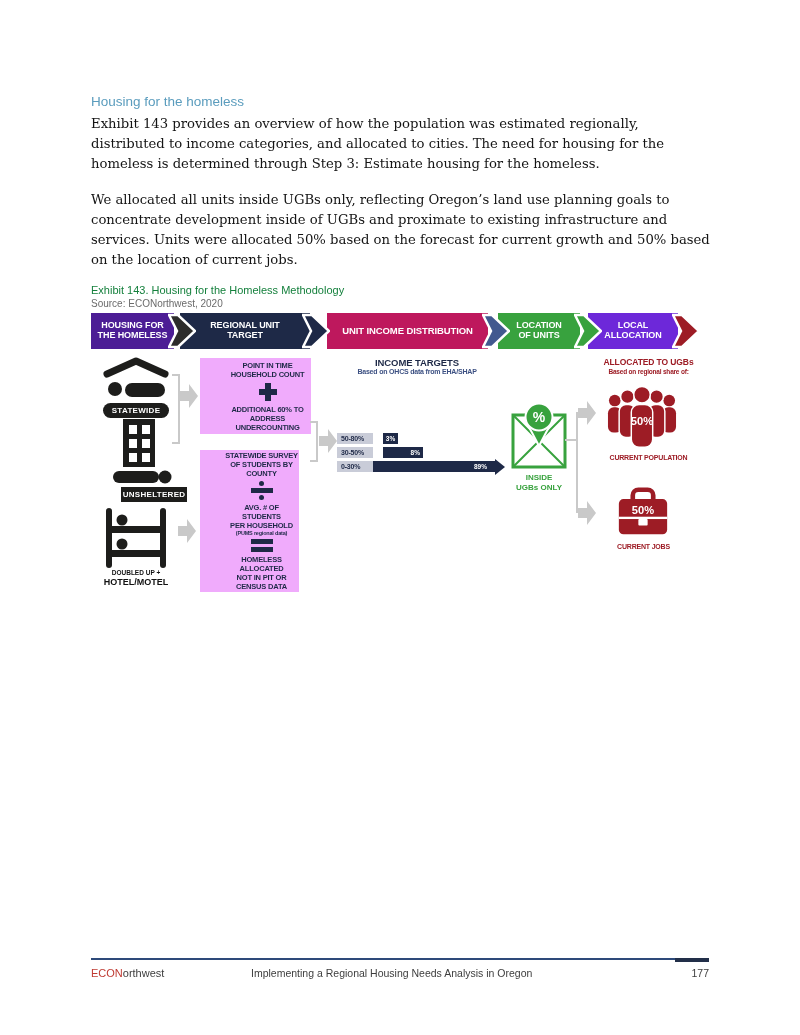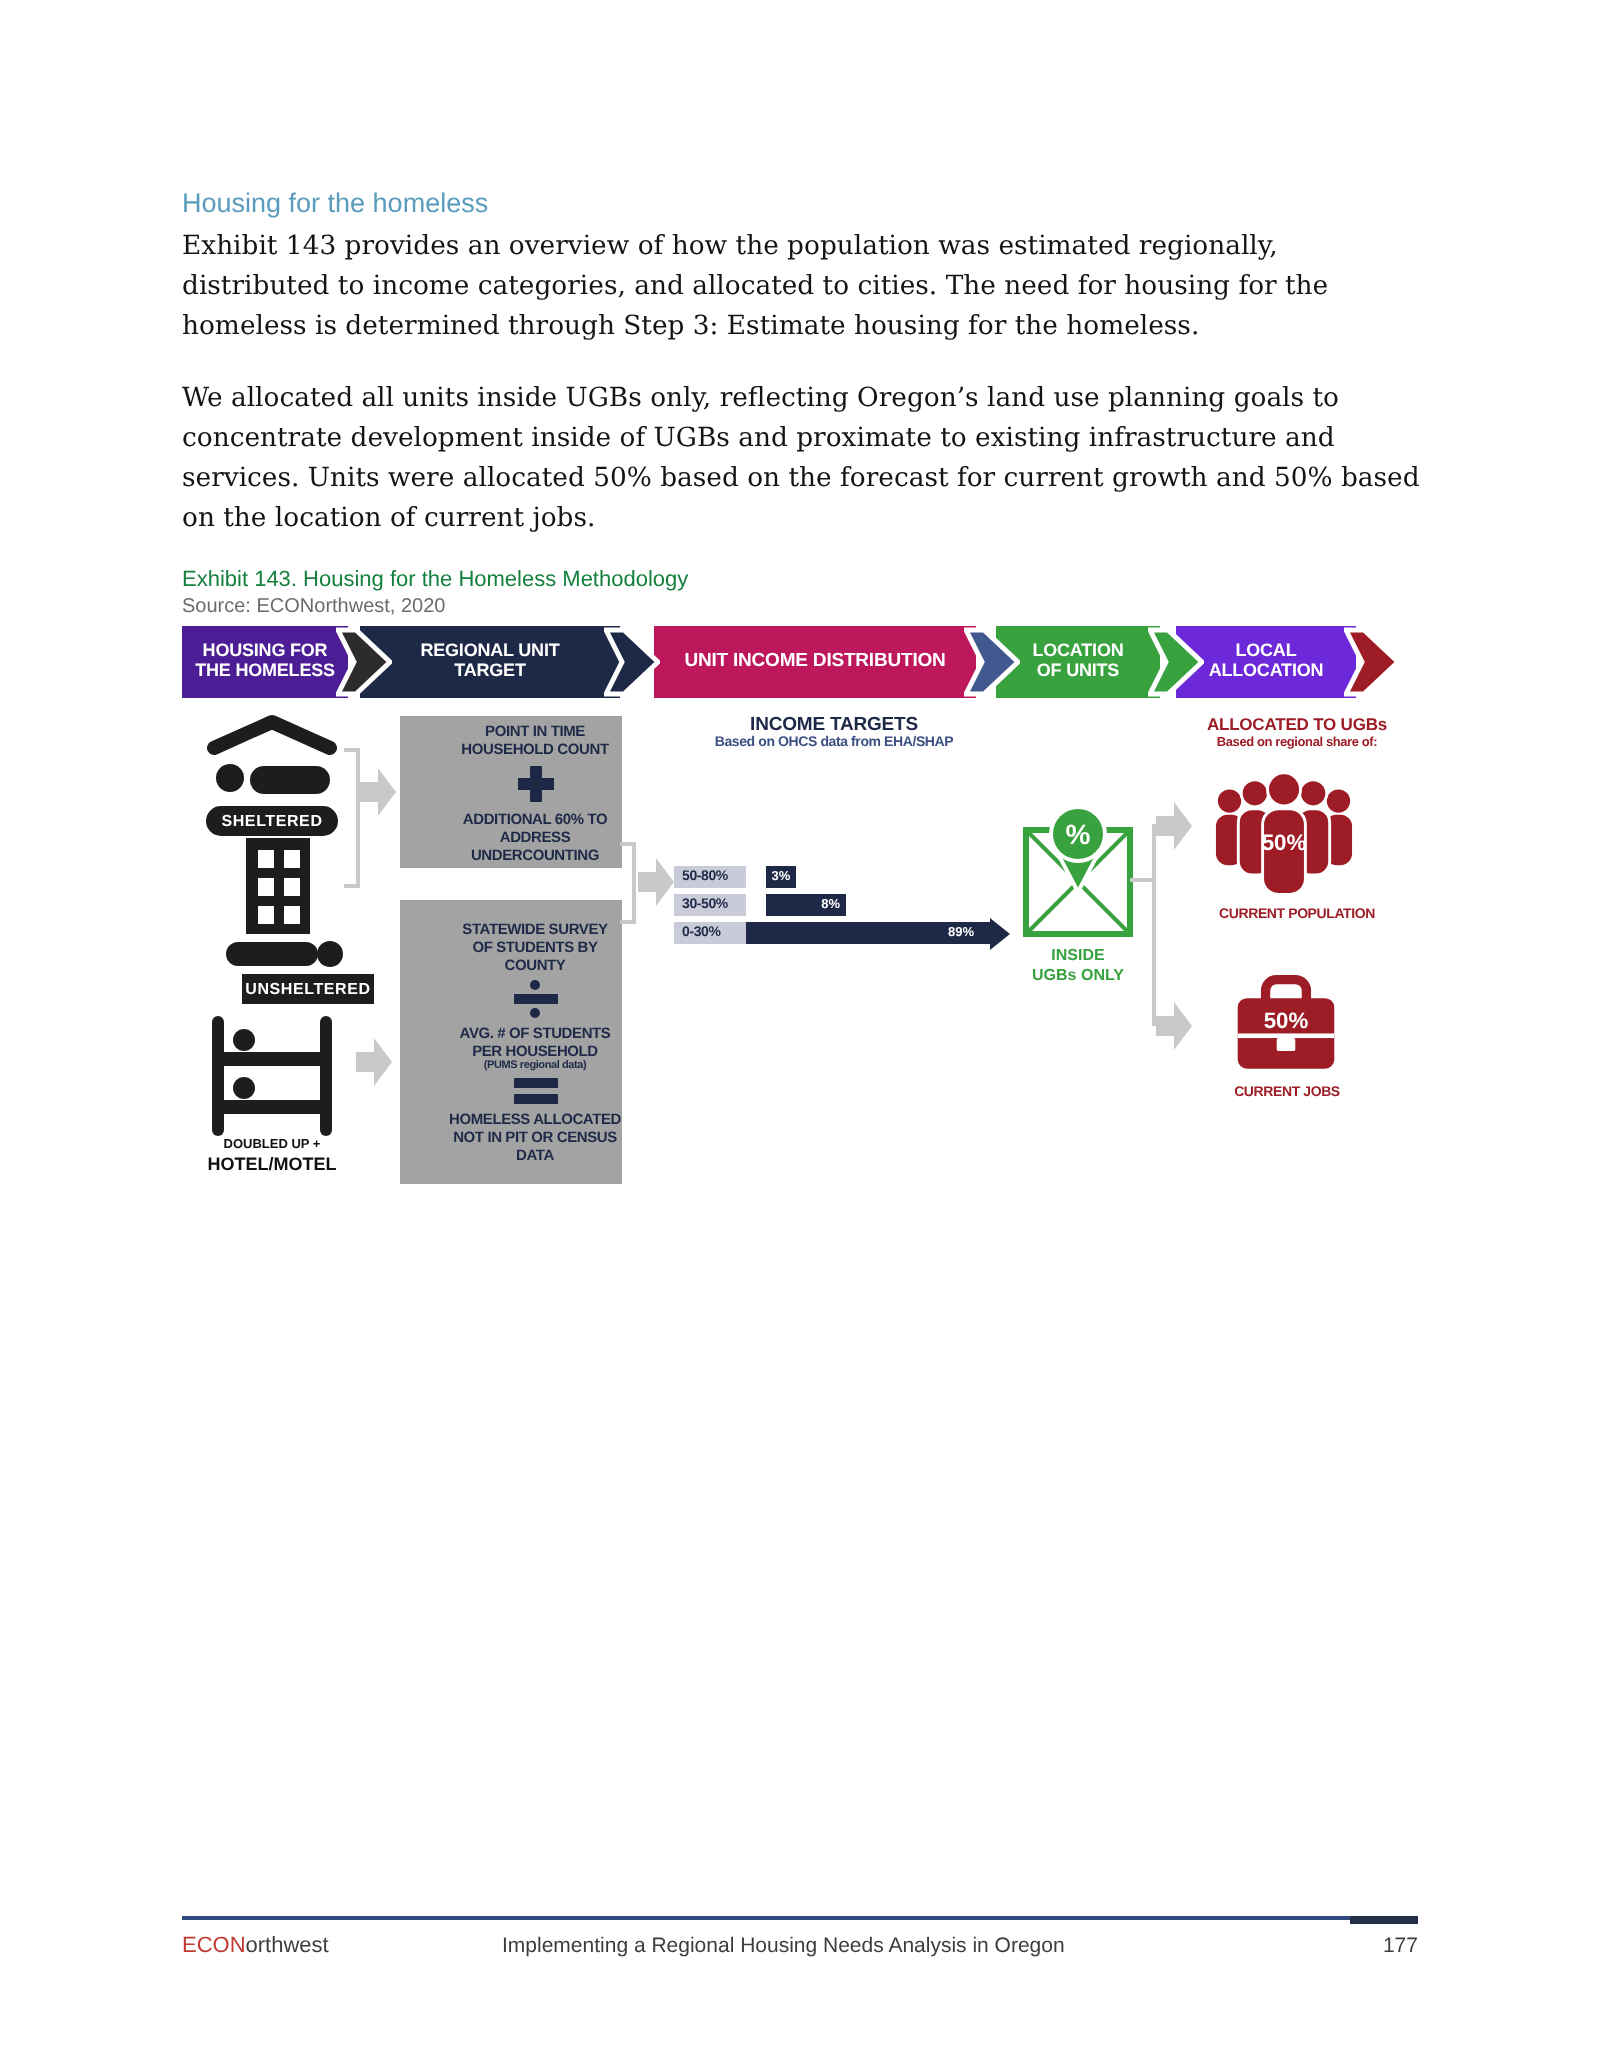--- a/index.html
+++ b/index.html
@@ -32,21 +32,21 @@
   .pill-label { background:#1d1d1b; color:#fff; font-weight:bold; font-size:8px;
     letter-spacing:0.3px; text-align:center; line-height:15px; height:15px; }
   .pill { border-radius:8px; }
   .small-black-label { color:#111; font-weight:bold; text-align:center; }
 
   
   .bracket { border:2px solid #c9c9c9; border-left:none; }
   .gline { background:#c9c9c9; }
 
   
-  .gray-box { background:#a3a3a3; display:flex; flex-direction:column;
+  .gray-box { background:#f0abfc; display:flex; flex-direction:column;
     align-items:center; justify-content:center;padding-left:24px; }
   .box-text { color:#1e2947; font-weight:bold; font-size:7.5px; line-height:1.2;
     text-align:center; white-space:pre-line; letter-spacing:-0.2px; }
   .box-note { color:#1e2947; font-weight:bold; font-size:5.5px; letter-spacing:-0.2px; }
   .op { position:relative; }
   .op-plus { width:18px; height:18px; margin:4px 0; }
   .op-plus::before { content:""; position:absolute; left:0; top:6px; width:18px; height:6px; background:#1e2947; }
   .op-plus::after  { content:""; position:absolute; left:6px; top:0; width:6px; height:18px; background:#1e2947; }
   .op-div { width:22px; height:19px; margin:3px 0; }
   .op-div::before { content:""; position:absolute; left:0; top:7px; width:22px; height:5px; background:#1e2947; }
@@ -137,21 +137,21 @@
       <svg class="seg-arrow" style="left:581px;" viewBox="0 0 28 36">
         <polygon points="1,2 10,2 27,18 10,34 1,34 9,18" stroke="#fff" stroke-width="2.5" fill="#9d1c25"></polygon>
       </svg>
     </div>
 
     <svg class="abs" style="left:10px;top:44px;" width="70" height="44" viewBox="0 0 70 44">
       <path d="M6 17 L35 4 L64 17" fill="none" stroke="#1d1d1b" stroke-width="7" stroke-linecap="round" stroke-linejoin="round"></path>
       <circle cx="14" cy="32" r="7" fill="#1d1d1b"></circle>
       <rect x="24" y="26" width="40" height="14" rx="7" fill="#1d1d1b"></rect>
     </svg>
-    <div class="abs pill-label pill" style="left:12px;top:90px;width:66px;">SHELTERED</div>
+    <div class="abs pill-label pill" style="left:12px;top:90px;width:66px;">STATEWIDE</div>
 
     <div class="abs bracket" style="left:81px;top:61px;width:8px;height:70px;"></div>
     <svg class="abs" style="left:89px;top:70px;" width="18" height="26" viewBox="0 0 18 26">
       <polygon points="0,8 9,8 9,1 18,13 9,25 9,18 0,18" fill="#c9c9c9"></polygon>
     </svg>
 
     <svg class="abs" style="left:18px;top:106px;" width="64" height="66" viewBox="0 0 64 66">
       <rect x="14" y="0" width="32" height="48" fill="#1d1d1b"></rect>
       <rect x="20" y="6" width="8" height="9" fill="#fff"></rect>
         <rect x="33" y="6" width="8" height="9" fill="#fff"></rect>
@@ -179,21 +179,21 @@
     </svg>
 
     <div class="abs gray-box" style="left:109px;top:45px;width:111px;height:76px;">
       <div class="box-text">POINT IN TIME
 HOUSEHOLD COUNT</div>
       <div class="op op-plus"></div>
       <div class="box-text">ADDITIONAL 60% TO
 ADDRESS UNDERCOUNTING</div>
     </div>
 
-    <div class="abs gray-box" style="left:109px;top:137px;width:111px;height:142px;">
+    <div class="abs gray-box" style="left:109px;top:137px;width:99px;height:142px;">
       <div class="box-text">STATEWIDE SURVEY
 OF STUDENTS BY COUNTY</div>
       <div class="op op-div"></div>
       <div class="box-text">AVG. # OF STUDENTS
 PER HOUSEHOLD</div>
       <div class="box-note">(PUMS regional data)</div>
       <div class="op op-eq"></div>
       <div class="box-text">HOMELESS ALLOCATED
 NOT IN PIT OR CENSUS DATA</div>
     </div>

